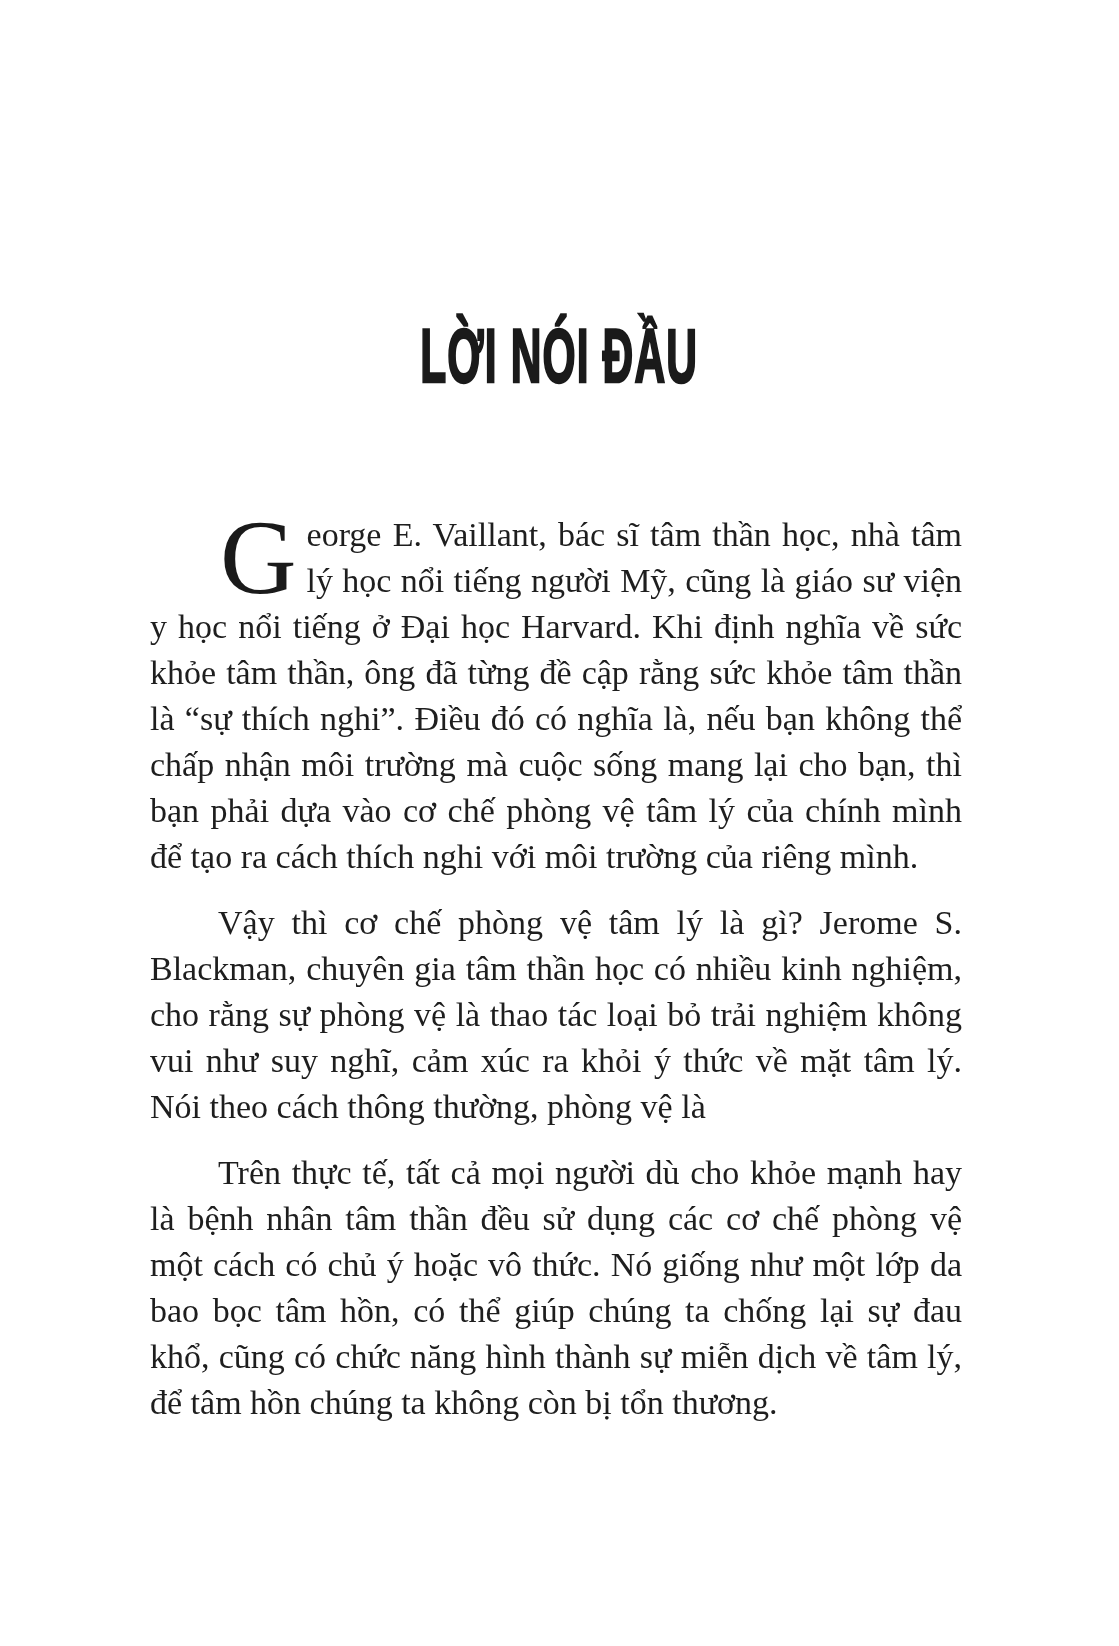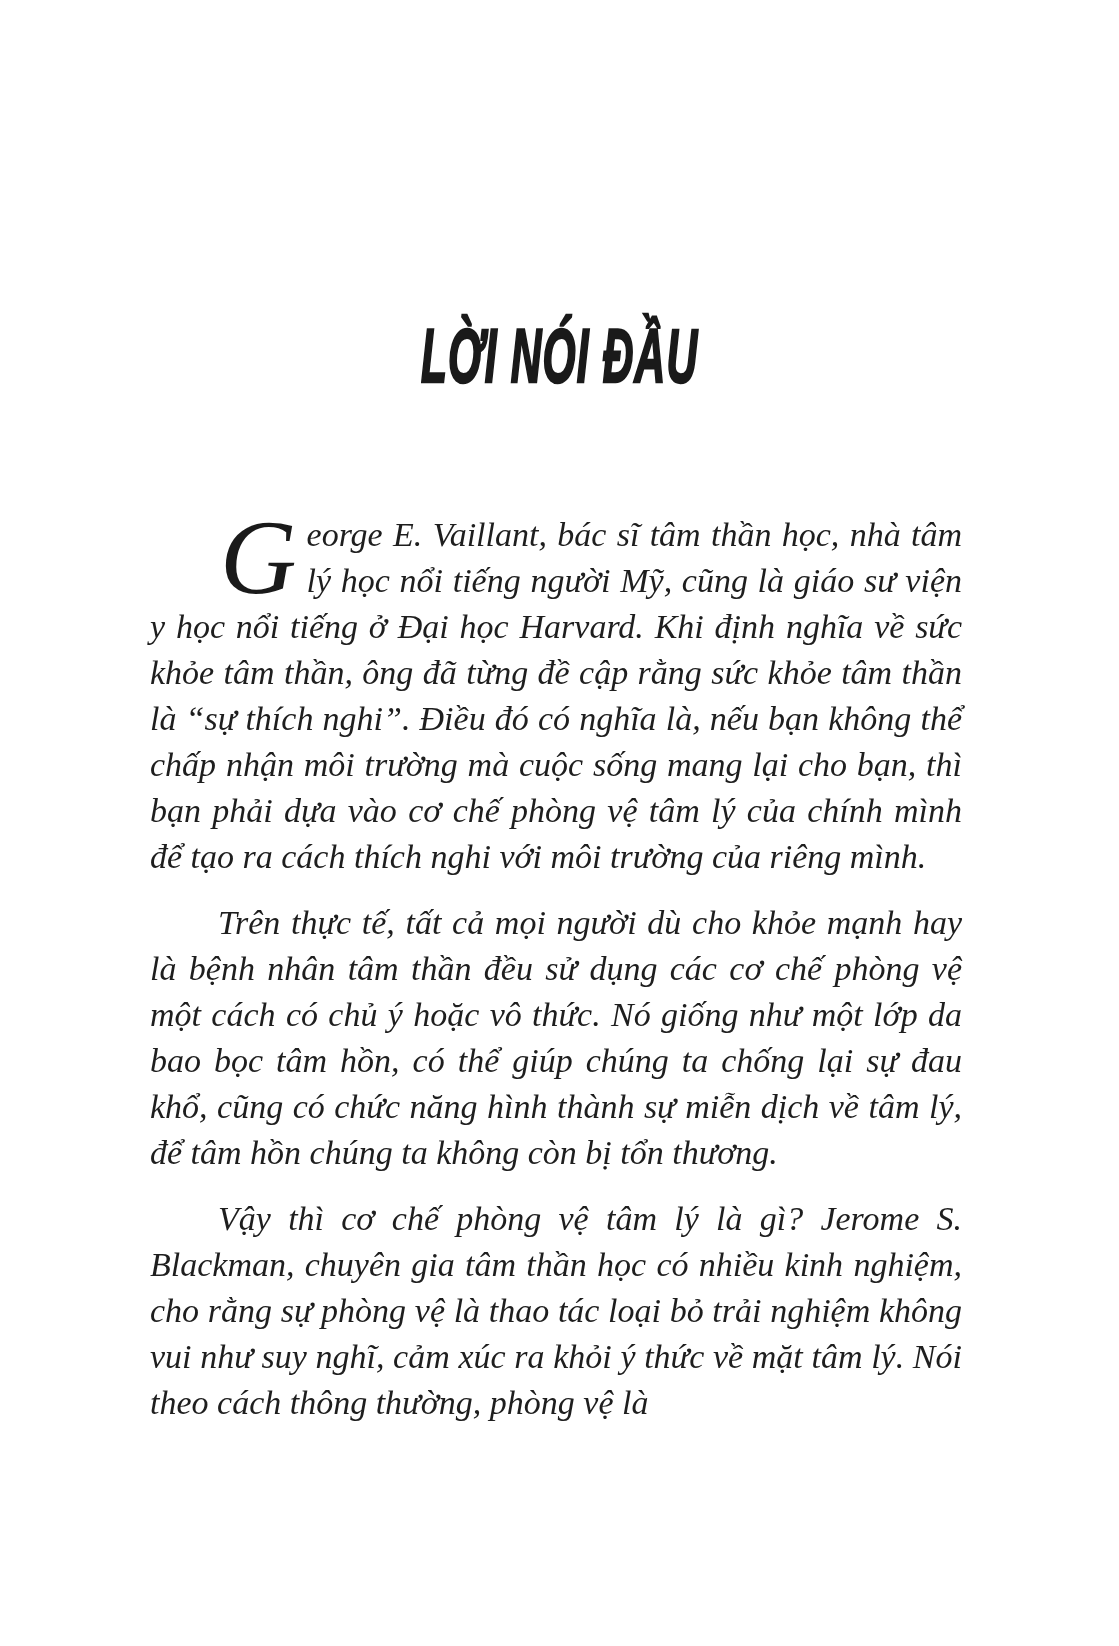--- a/index.html
+++ b/index.html
@@ -8,21 +8,20 @@
     background: #ffffff;
   }
   .page {
     position: relative;
     width: 1119px;
     height: 1646px;
     background: #ffffff;
     overflow: hidden;
     font-family: "Liberation Serif", serif;
     color: #1c1c1c;
-    font-style: italic;
   }
   .title {
     margin: 318px 0 0 0;
     padding: 0;
     text-align: center;
     font-family: "Liberation Sans", sans-serif;
     font-weight: bold;
     font-size: 76px;
     line-height: 1;
     color: #1a1a1a;
@@ -63,17 +62,17 @@
 </style>
 </head>
 <body>
 
 <div class="page">
   <h1 class="title"><span class="title-inner">LỜI NÓI ĐẦU</span></h1>
 
   <div class="body-text">
     <p class="para first"><span class="dropcap">G</span><span>eorge E. Vaillant, bác sĩ tâm thần học, nhà tâm lý học nổi tiếng người Mỹ, cũng là giáo sư viện y học nổi tiếng ở Đại học Harvard. Khi định nghĩa về sức khỏe tâm thần, ông đã từng đề cập rằng sức khỏe tâm thần là “sự thích nghi”. Điều đó có nghĩa là, nếu bạn không thể chấp nhận môi trường mà cuộc sống mang lại cho bạn, thì bạn phải dựa vào cơ chế phòng vệ tâm lý của chính mình để tạo ra cách thích nghi với môi trường của riêng mình.</span></p>
 
+    <p class="para indent">Vậy thì cơ chế phòng vệ tâm lý là gì? Jerome S. Blackman, chuyên gia tâm thần học có nhiều kinh nghiệm, cho rằng sự phòng vệ là thao tác loại bỏ trải nghiệm không vui như suy nghĩ, cảm xúc ra khỏi ý thức về mặt tâm lý. Nói theo cách thông thường, phòng vệ là</p>
+
     <p class="para indent">Trên thực tế, tất cả mọi người dù cho khỏe mạnh hay là bệnh nhân tâm thần đều sử dụng các cơ chế phòng vệ một cách có chủ ý hoặc vô thức. Nó giống như một lớp da bao bọc tâm hồn, có thể giúp chúng ta chống lại sự đau khổ, cũng có chức năng hình thành sự miễn dịch về tâm lý, để tâm hồn chúng ta không còn bị tổn thương.</p>
-
-    <p class="para indent">Vậy thì cơ chế phòng vệ tâm lý là gì? Jerome S. Blackman, chuyên gia tâm thần học có nhiều kinh nghiệm, cho rằng sự phòng vệ là thao tác loại bỏ trải nghiệm không vui như suy nghĩ, cảm xúc ra khỏi ý thức về mặt tâm lý. Nói theo cách thông thường, phòng vệ là</p>
   </div>
 </div>
 
 </body></html>

